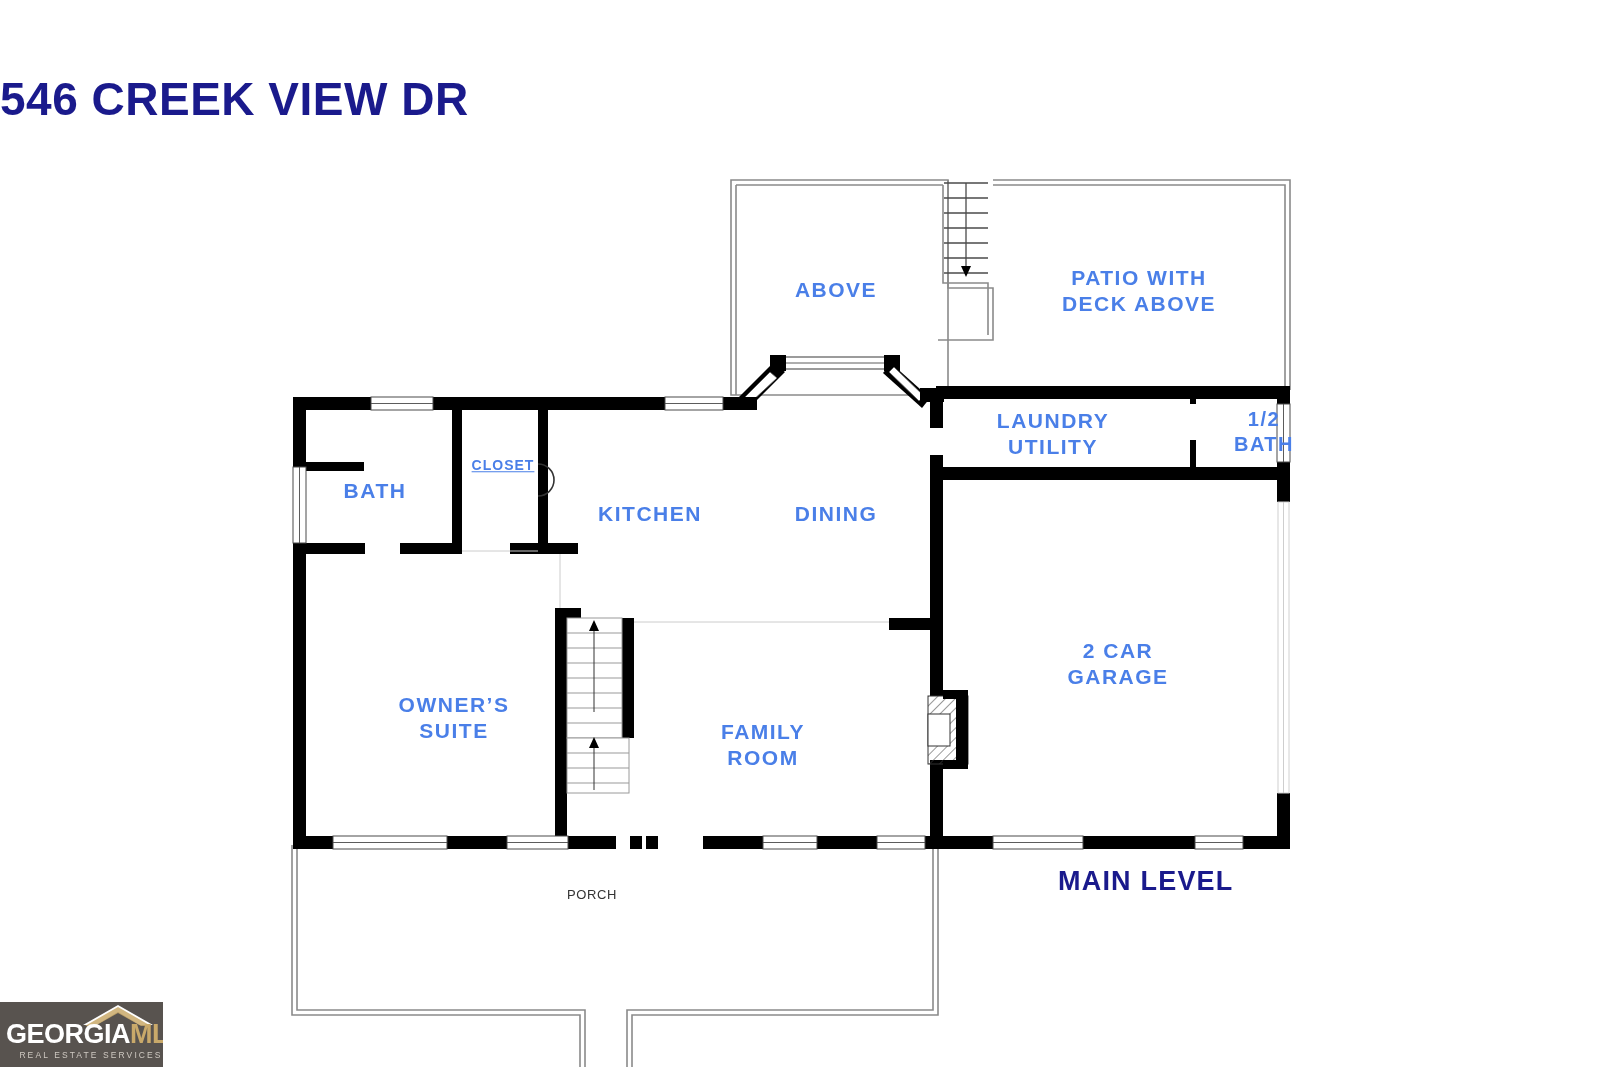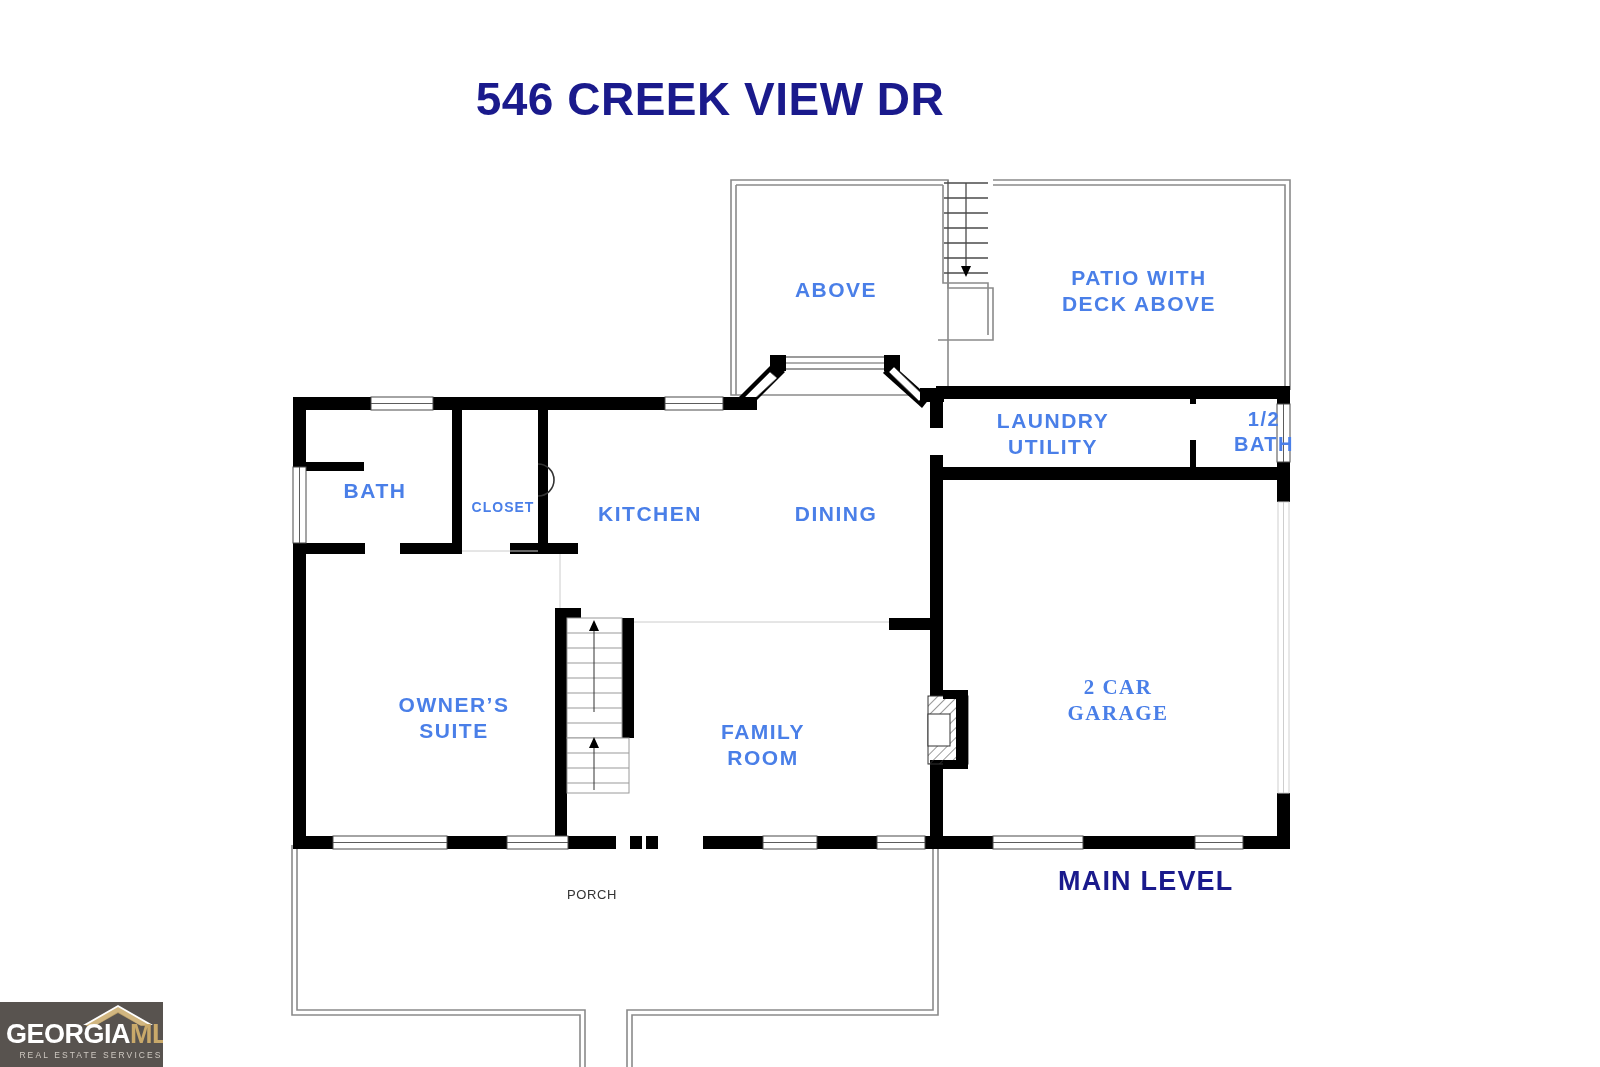--- a/index.html
+++ b/index.html
@@ -13,21 +13,21 @@
     position: relative;
     overflow: hidden;
     font-family: "Liberation Sans", sans-serif;
   }
 
   #title {
     position: absolute;
     left: 0;
     top: 72px;
     width: 1420px;
-    text-align: center;
+    text-align: left;
     font-size: 46px;
     font-weight: bold;
     letter-spacing: 0.5px;
     color: #1a1a8c;
     font-family: "Liberation Sans", sans-serif;
     white-space: nowrap;
   }
 
   #plan {
     position: absolute;
@@ -351,27 +351,27 @@
 DECK ABOVE</div>
 
 <div class="room-label rl-lg" style="left:1053px; top:434px;">LAUNDRY
 UTILITY</div>
 
 <div class="room-label rl-md" style="left:1233px; top:432px;">1/2
 BATH</div>
 
 <div class="room-label rl-lg" style="left:375px; top:491px;">BATH</div>
 
-<div class="room-label rl-sm" style="left:503px; top:508px;">CLOSET</div>
+<div class="room-label rl-sm" style="left:503px; top:466px;text-decoration:underline;">CLOSET</div>
 
 <div class="room-label rl-lg" style="left:650px; top:514px;">KITCHEN</div>
 
 <div class="room-label rl-lg" style="left:836px; top:514px;">DINING</div>
 
-<div class="room-label rl-lg" style="left:1118px; top:700px;font-family:Liberation Serif, serif;">2 CAR
+<div class="room-label rl-lg" style="left:1118px; top:664px;">2 CAR
 GARAGE</div>
 
 <div class="room-label rl-lg" style="left:454px; top:718px;text-align:center;">OWNER’S
 SUITE</div>
 
 <div class="room-label rl-lg" style="left:763px; top:735px;margin-top:10px;">FAMILY
 ROOM</div>
 
 <div class="room-label rl-porch" style="left:592px; top:895px;">PORCH</div>
 

